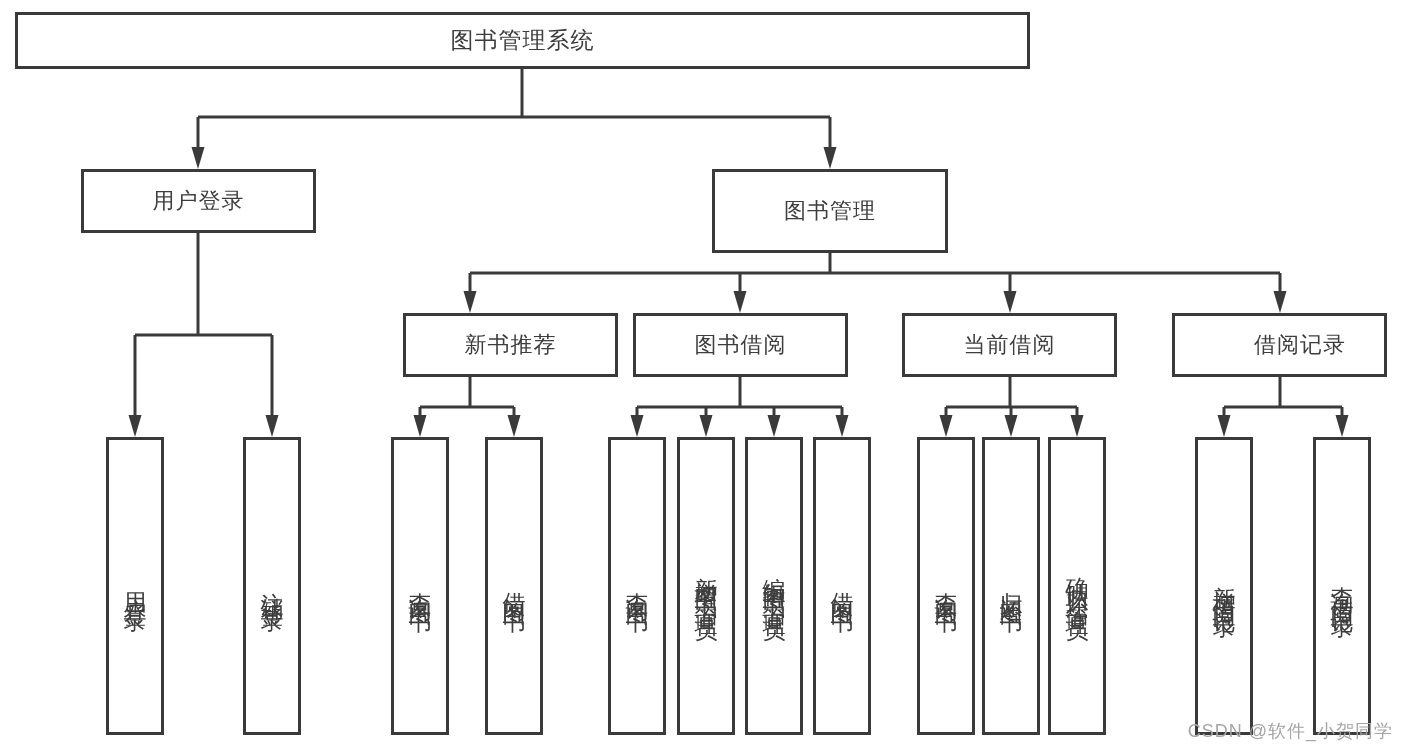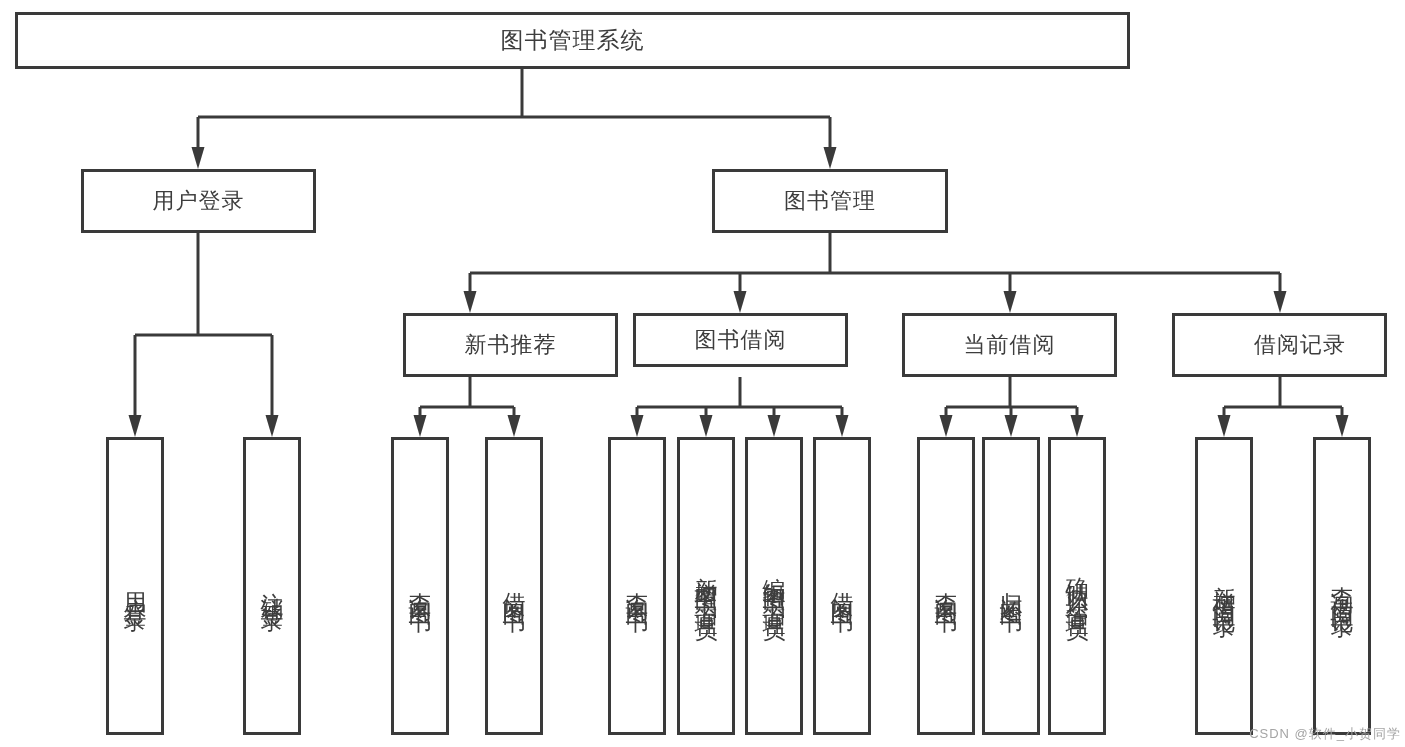--- a/index.html
+++ b/index.html
@@ -42,23 +42,23 @@
   .vbox span {
     writing-mode: vertical-rl;
     text-orientation: mixed;
     font-size: 23px;
     letter-spacing: 6px;
     line-height: 1;
     color: #3d3d3d;
   }
   .watermark {
     position: absolute;
-    right: 4px;
+    right: 12px;
     bottom: 4px;
-    font-size: 13px;
+    font-size: 18px;
     color: #a5a5a5;
     letter-spacing: 1px;
     white-space: nowrap;
   }
 </style>
 </head>
 <body>
 
 <svg id="connectors" viewBox="0 0 1405 747" xmlns="http://www.w3.org/2000/svg">
   <g stroke="#3a3a3a" stroke-width="3" fill="none">
@@ -119,27 +119,27 @@
     <polygon points="767.5,415 780.5,415 774,437"></polygon>
     <polygon points="835.5,415 848.5,415 842,437"></polygon>
     <polygon points="939.5,415 952.5,415 946,437"></polygon>
     <polygon points="1004.5,415 1017.5,415 1011,437"></polygon>
     <polygon points="1070.5,415 1083.5,415 1077,437"></polygon>
     <polygon points="1217.5,415 1230.5,415 1224,437"></polygon>
     <polygon points="1335.5,415 1348.5,415 1342,437"></polygon>
   </g>
 </svg>
 
-<div class="box hbox root" style="left:15px; top:12px; width:1115px; height:57px;">图书管理系统</div>
+<div class="box hbox root" style="left:15px; top:12px; width:1015px; height:57px;">图书管理系统</div>
 
 <div class="box hbox" style="left:81px; top:169px; width:235px; height:64px;">用户登录</div>
-<div class="box hbox" style="left:712px; top:169px; width:236px; height:64px;">图书管理</div>
+<div class="box hbox" style="left:712px; top:169px; width:236px; height:84px;">图书管理</div>
 
 <div class="box hbox" style="left:363px; top:313px; width:215px; height:64px;margin-left:40px;">新书推荐</div>
-<div class="box hbox" style="left:633px; top:313px; width:215px; height:54px;">图书借阅</div>
+<div class="box hbox" style="left:633px; top:313px; width:215px; height:64px;">图书借阅</div>
 <div class="box hbox" style="left:902px; top:313px; width:215px; height:64px;text-align:center;">当前借阅</div>
 <div class="box hbox" style="left:1172px; top:313px; width:215px; height:64px;padding-left:41px;">借阅记录</div>
 
 <div class="box vbox" style="left:106px; top:437px; width:58px; height:298px;">
   <span>用户登录</span>
 </div>
 <div class="box vbox" style="left:243px; top:437px; width:58px; height:298px;">
   <span>注销登录</span>
 </div>
 

